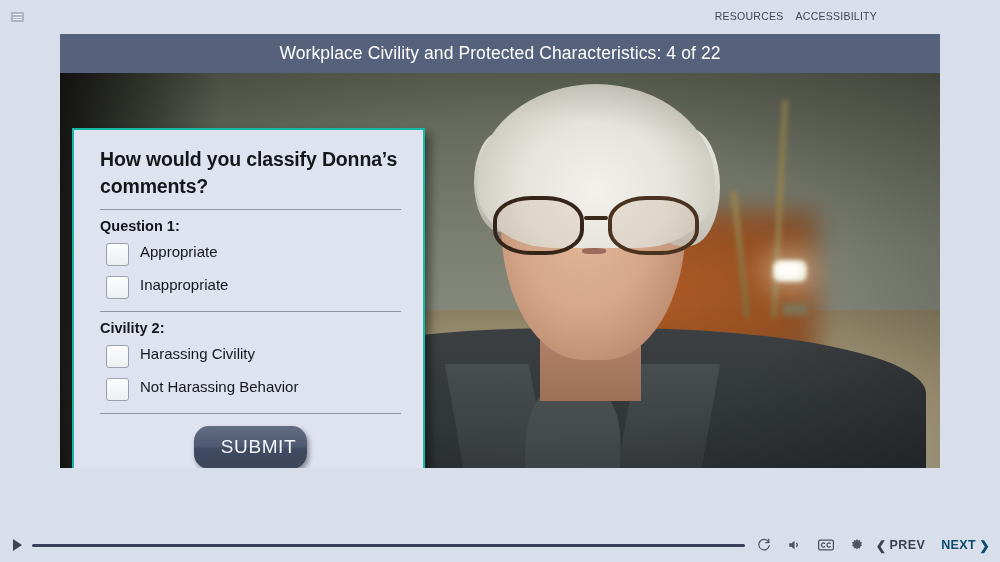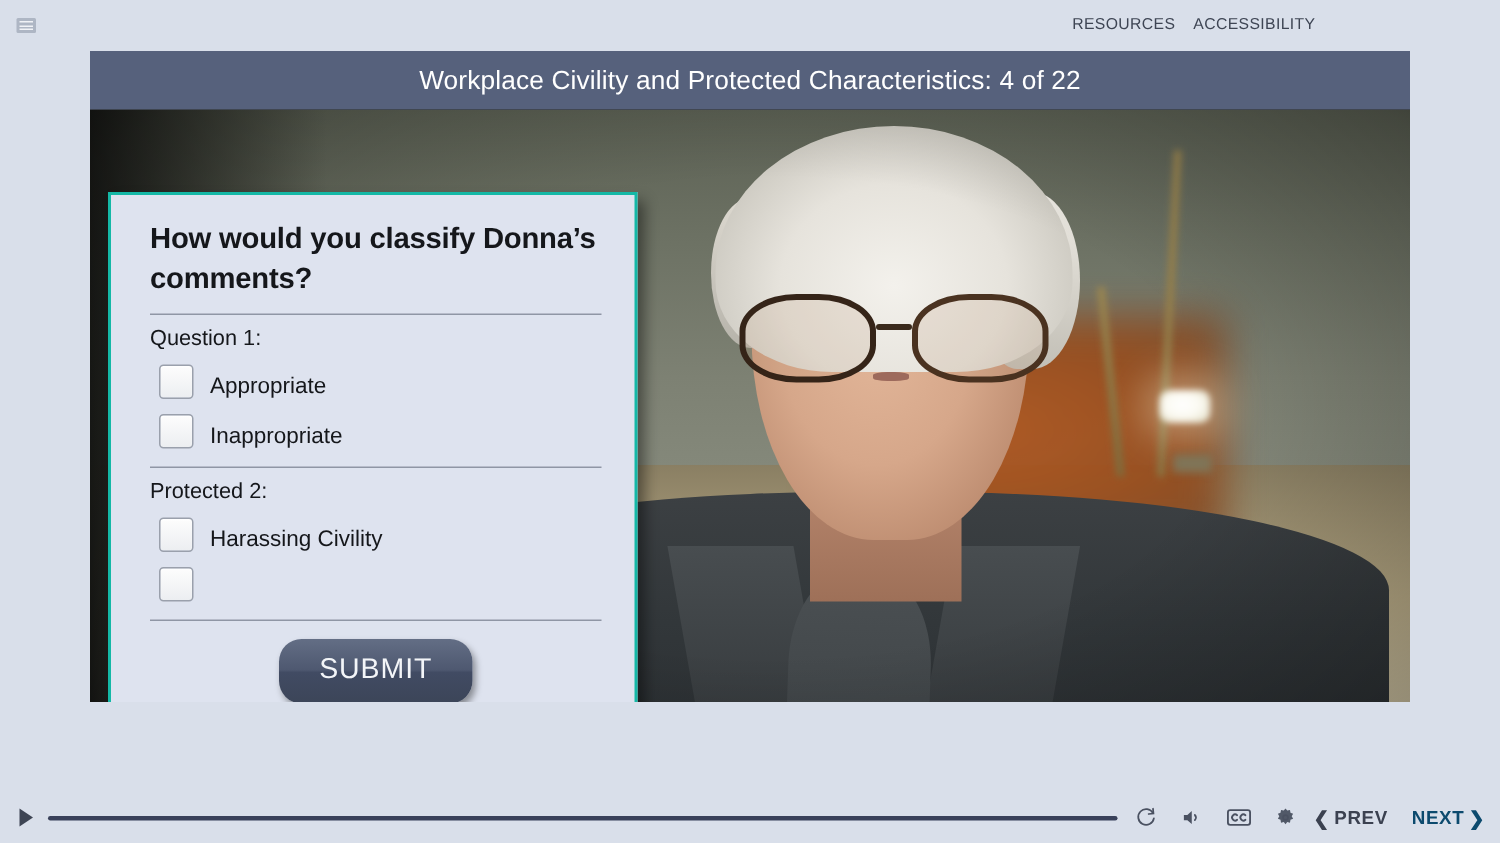--- a/index.html
+++ b/index.html
@@ -336,27 +336,27 @@
     color: #2a2d33;
     margin: 4px 0 0 0;
   }
   .rule {
     height: 1px;
     background: #8f96a5;
     margin: 9px 0 0 0;
   }
   .q-label {
     font-size: 14.5px;
-    font-weight: normal;
+    font-weight: bold;
     color: #15171b;
     margin: 8px 0 4px 0;
   }
   .opt {
     display: flex;
-    align-items: flex-end;
+    align-items: flex-start;
     gap: 11px;
     margin: 0 0 0 6px;
     padding: 5px 0;
     cursor: pointer;
   }
   .cb {
     width: 21px; height: 21px;
     background: linear-gradient(180deg,#fdfdfd,#eceef1);
     border: 1px solid #9aa0ac;
     border-radius: 3px;
@@ -375,21 +375,21 @@
   .submit-wrap {
     display: flex;
     justify-content: center;
     margin-top: 12px;
   }
   .submit {
     background: linear-gradient(180deg,#636e85 0%,#4e5870 48%,#414b63 52%,#3c4558 100%);
     color: #f3f5f8;
     font-size: 19px;
     letter-spacing: 0.6px;
-    padding: 10px 27px 11px 27px;
+    padding: 10px 11px 11px 27px;
     border: none;
     border-radius: 15px;
     box-shadow: 2px 3px 5px rgba(0,0,0,.4);
     cursor: pointer;
     font-family: "Liberation Sans", sans-serif;
   }
 
   
   .controls {
     position: absolute;
@@ -511,27 +511,28 @@
       <div class="opt">
         <div class="cb"></div>
         <div class="opt-label">Appropriate</div>
       </div>
       <div class="opt">
         <div class="cb"></div>
         <div class="opt-label">Inappropriate</div>
       </div>
       <div class="rule2"></div>
 
-      <div class="q-label">Protected 2:</div>
+      <div class="q-label">Civility 2:</div>
       <div class="opt">
         <div class="cb"></div>
         <div class="opt-label">Harassing Civility</div>
       </div>
       <div class="opt">
         <div class="cb"></div>
+        <div class="opt-label">Not Harassing Behavior</div>
       </div>
       <div class="rule2"></div>
 
       <div class="submit-wrap">
         <button class="submit">SUBMIT</button>
       </div>
     </div>
   </div>
 </div>
 

